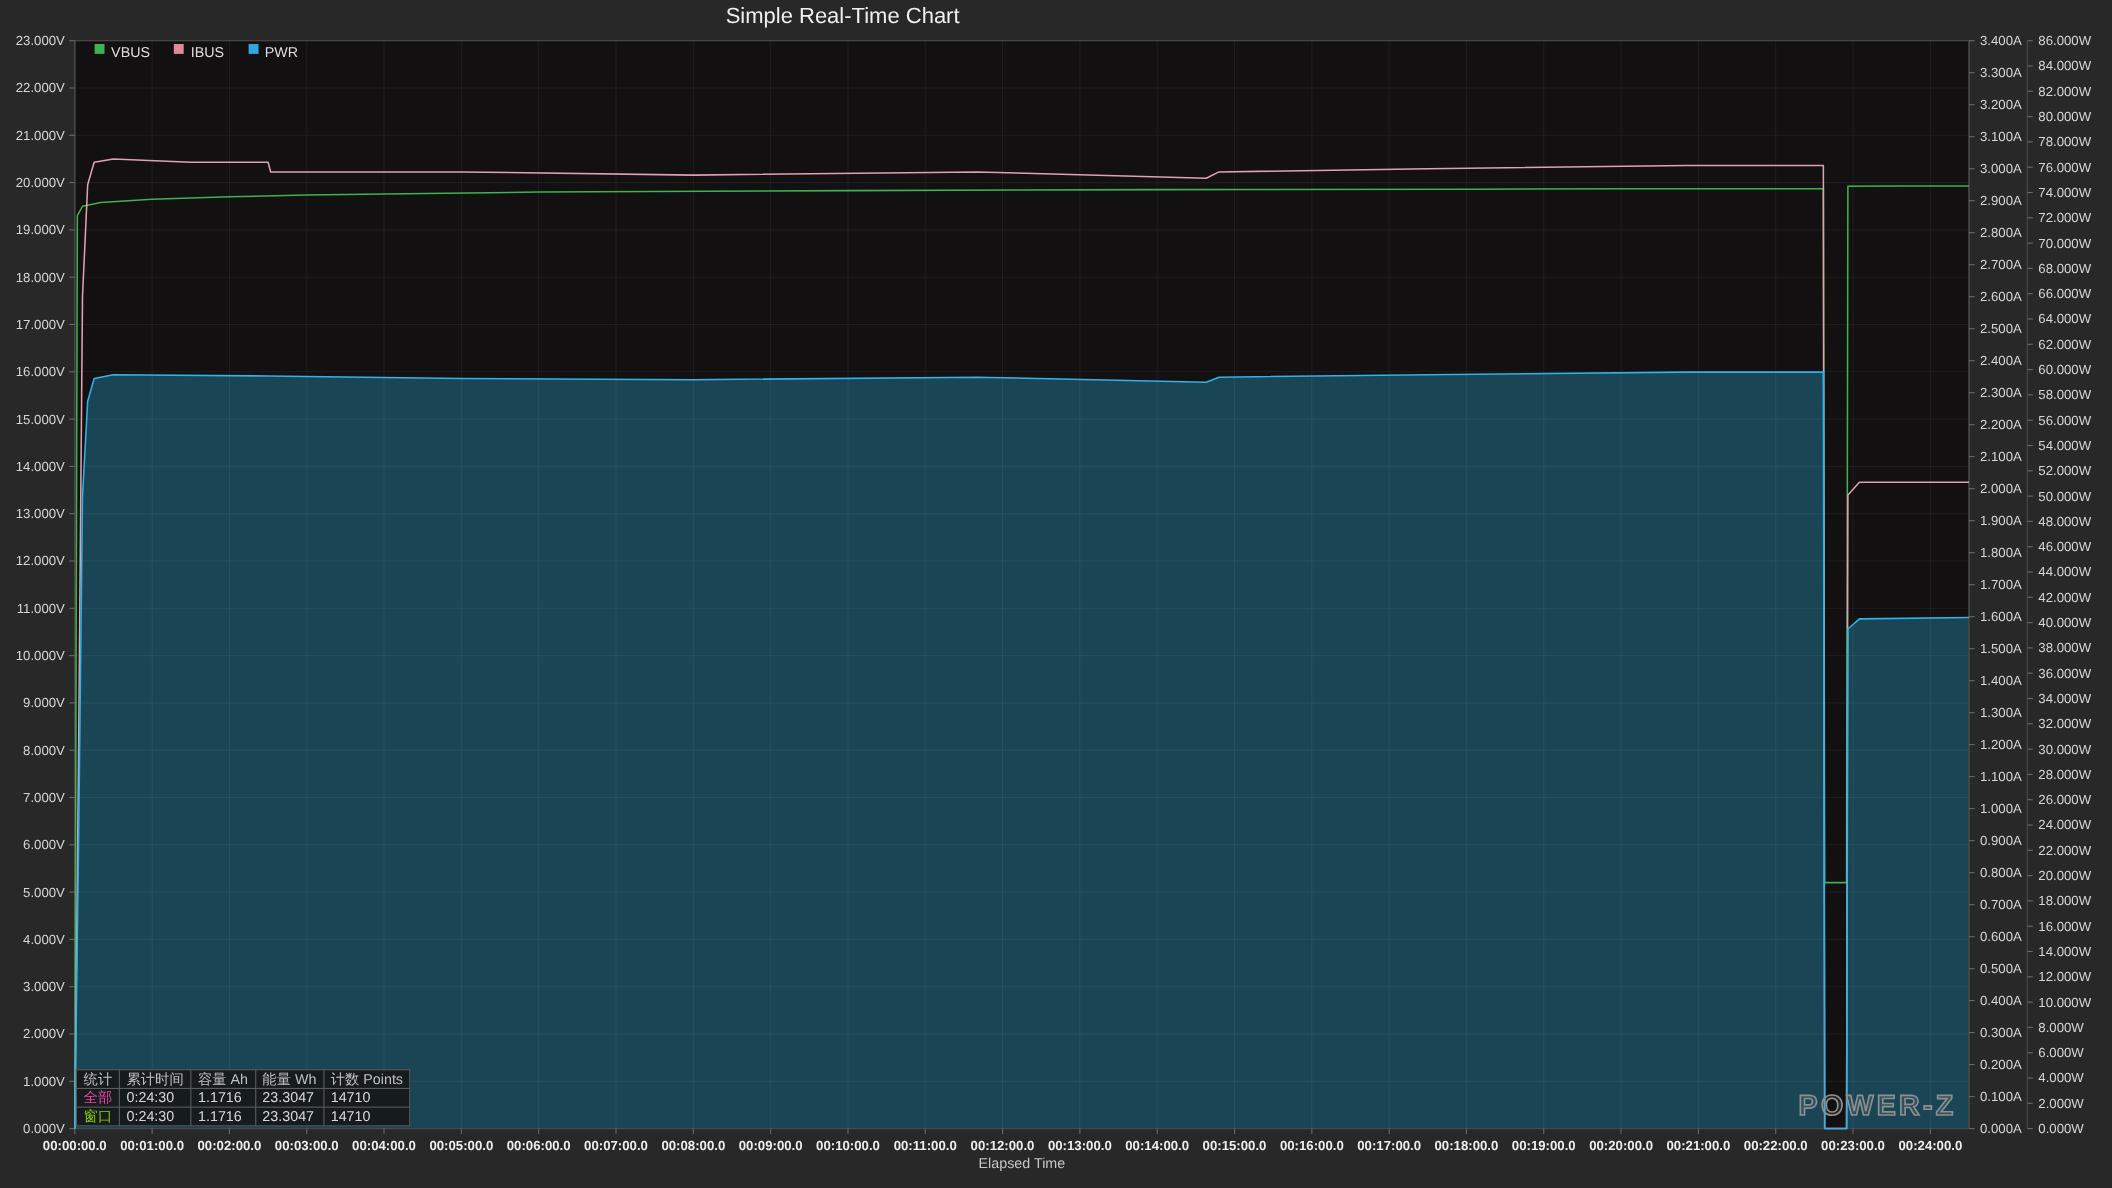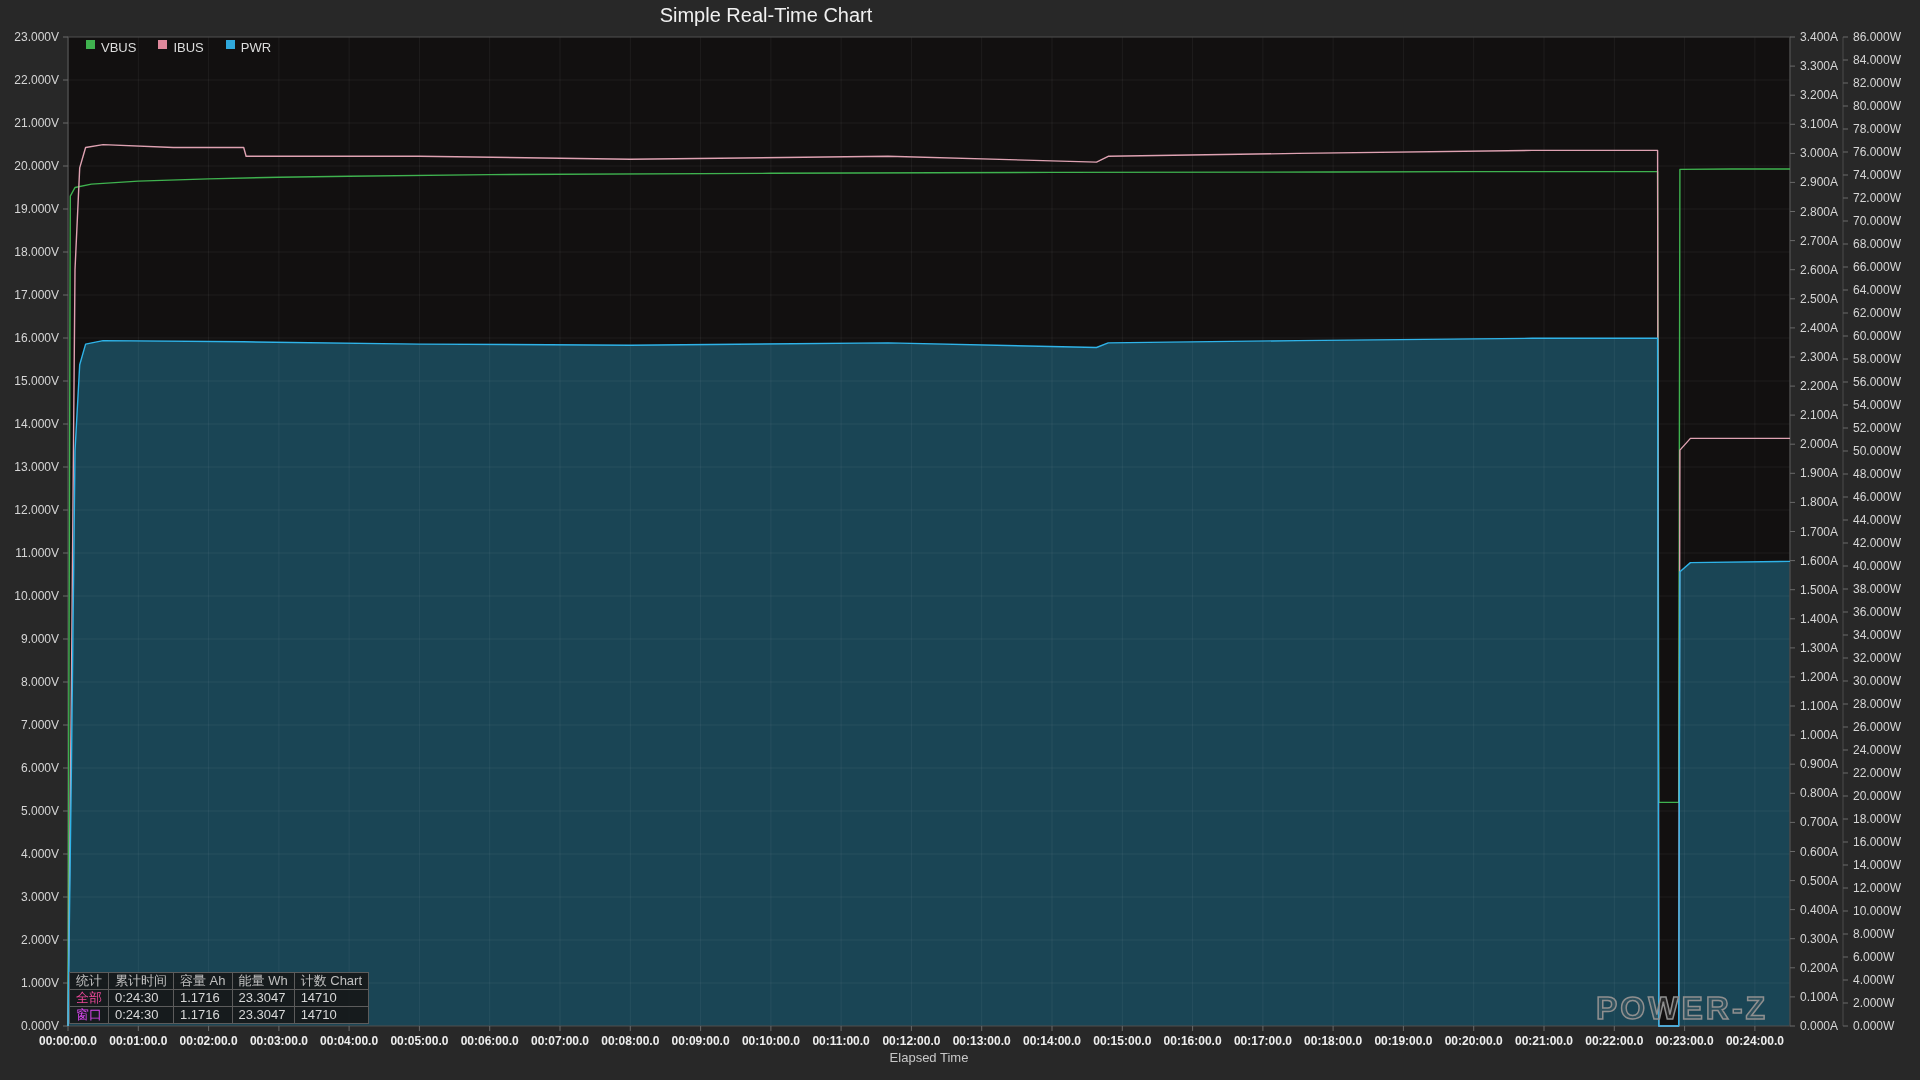--- a/index.html
+++ b/index.html
@@ -14,22 +14,22 @@
   .legend{position:absolute;left:86px;top:40px;display:flex;gap:22px;z-index:6;}
   .legend-item{display:flex;gap:6px;font-size:13px;color:#dddddd;}
   .swatch{width:9px;height:9px;display:inline-block;}
   .stats{position:absolute;left:69px;top:972px;border-collapse:collapse;
        background:rgba(22,22,22,0.88);font-size:13px;color:#d8d8d8;z-index:6;}
   .stats td,.stats th{border:1px solid #5c5c5c;padding:0 6px;height:16px;
        font-weight:normal;text-align:left;white-space:nowrap;line-height:16px;}
   .stats th{color:#c0c0c0;}
   .xlabel{position:absolute;left:0;top:1050px;width:1858px;text-align:center;
        font-size:13px;color:#c8c8c8;z-index:5;}
-  .watermark{position:absolute;left:1596px;top:990px;z-index:6;
-       font-weight:bold;font-size:32px;letter-spacing:3px;
+  .watermark{position:absolute;left:1635px;top:990px;z-index:6;
+       font-weight:bold;font-size:26px;letter-spacing:3px;
        color:rgba(140,140,140,0.18);-webkit-text-stroke:1.5px #8f8f8f;}
 </style>
 </head>
 <body>
 
 <div class="app">
   <div class="page-title">Simple Real-Time Chart</div>
 
   <svg id="chart-svg" width="1920" height="1080">
       <rect x="68" y="37" width="1722" height="989" fill="#121010"></rect>
@@ -373,31 +373,31 @@
       </div>
     </div>
 
   <table class="stats">
     <tbody>
         <tr>
       <th>统计</th>
       <th>累计时间</th>
       <th>容量 Ah</th>
       <th>能量 Wh</th>
-      <th>计数 Chart</th>
+      <th>计数 Points</th>
     </tr>
     <tr>
       <td style="color: #ec4899;">全部</td>
       <td>0:24:30</td>
       <td>1.1716</td>
       <td>23.3047</td>
       <td>14710</td>
     </tr>
     <tr>
-      <td style="color: #d946ef;">窗口</td>
+      <td style="color: #84cc16;">窗口</td>
       <td>0:24:30</td>
       <td>1.1716</td>
       <td>23.3047</td>
       <td>14710</td>
     </tr>
   </tbody>
     </table>
 
   <div class="xlabel">Elapsed Time</div>
   <div class="watermark">POWER-Z</div>

